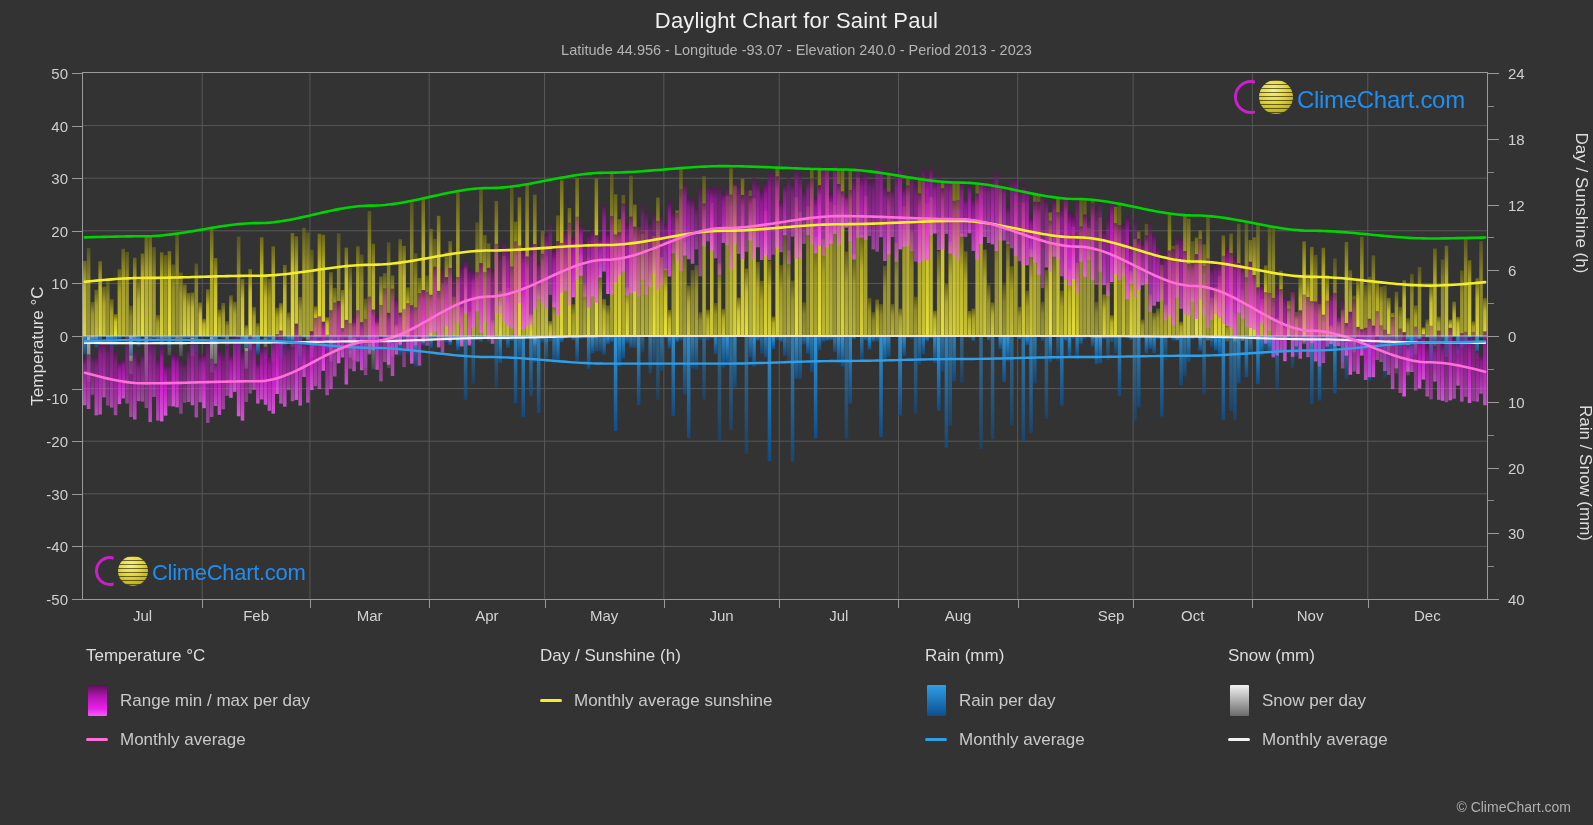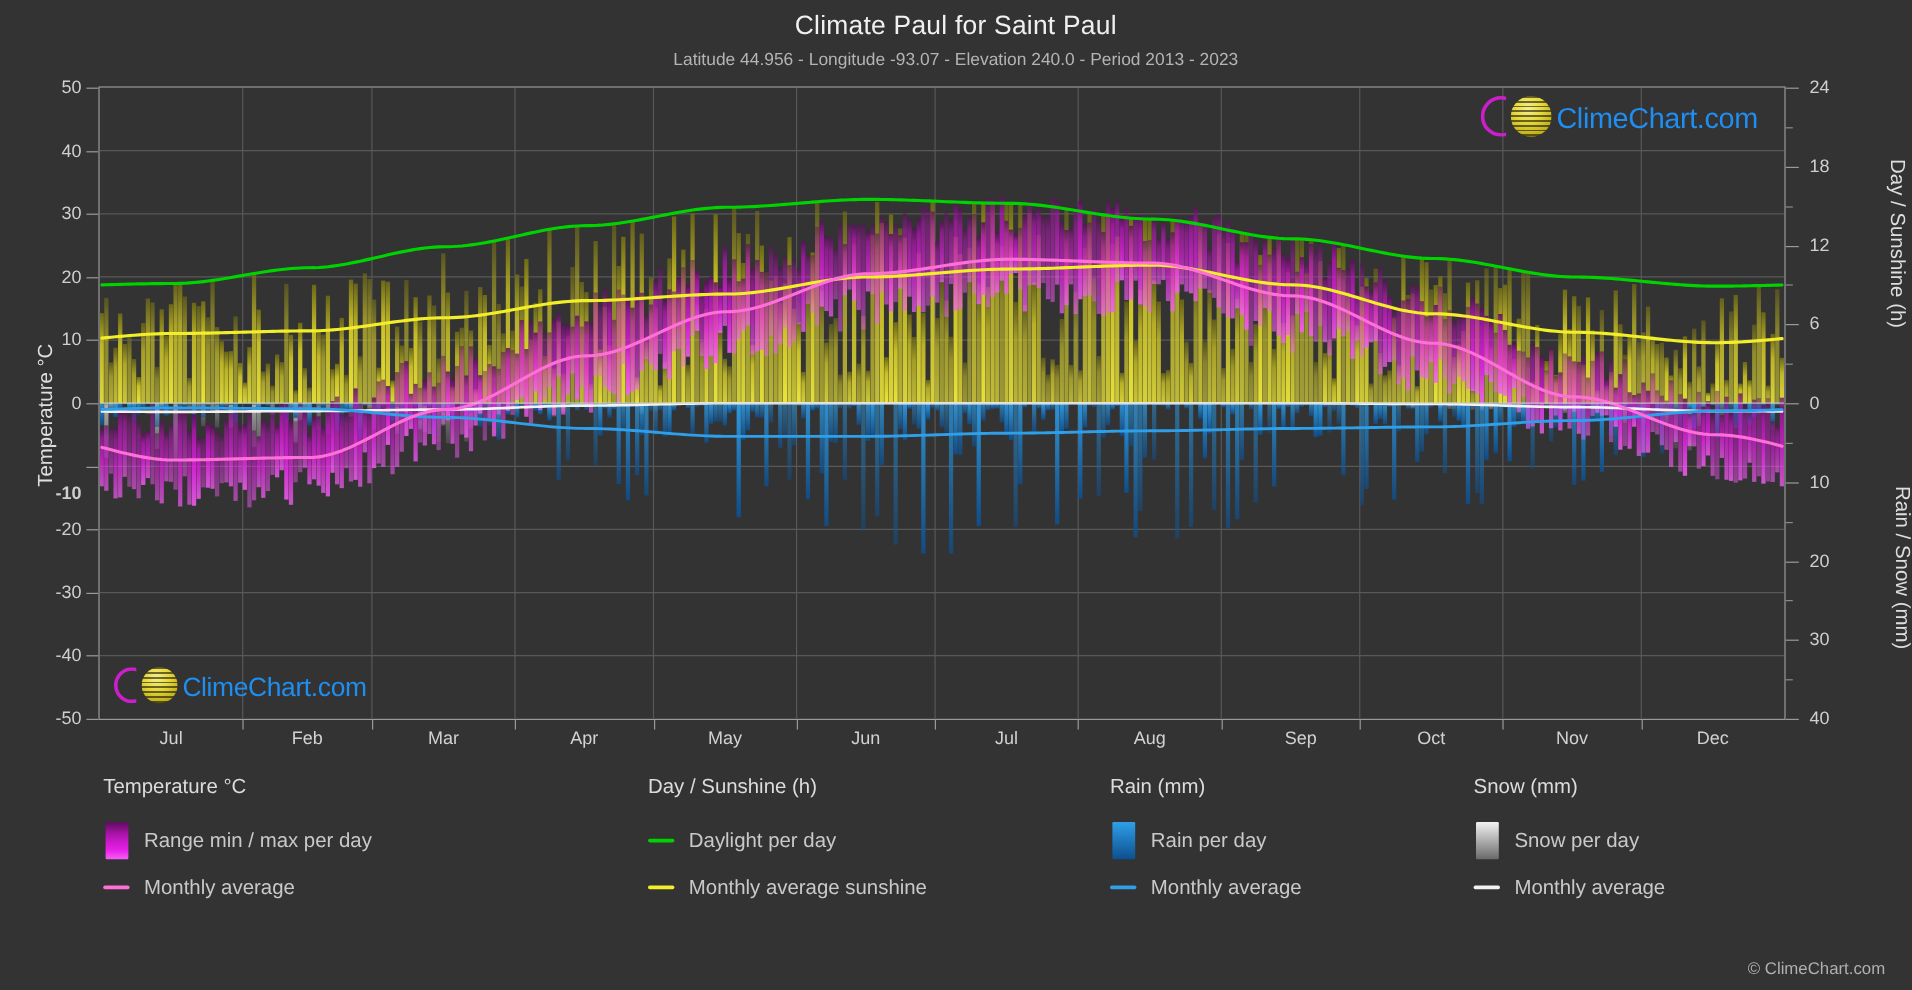--- a/index.html
+++ b/index.html
@@ -104,37 +104,37 @@
   .footer{
     position:absolute;right:22px;bottom:10px;
     font-size:14px;color:#b0b0b0;
   }
 </style>
 </head>
 <body>
 
 <div class="chart-root">
 
-  <div class="title">Climate Paul for Saint Paul</div>
+  <div class="title">Daylight Chart for Saint Paul</div>
   <div class="subtitle">Latitude 44.956 - Longitude -93.07 - Elevation 240.0 - Period 2013 - 2023</div>
 
   <div id="left-axis">
       <div class="ytick-l" style="top: 73px;">50</div>
       <div class="tickmark-l" style="top: 73px;"></div>
       <div class="ytick-l" style="top: 125.6px;">40</div>
       <div class="tickmark-l" style="top: 125.6px;"></div>
       <div class="ytick-l" style="top: 178.2px;">30</div>
       <div class="tickmark-l" style="top: 178.2px;"></div>
       <div class="ytick-l" style="top: 230.8px;">20</div>
       <div class="tickmark-l" style="top: 230.8px;"></div>
       <div class="ytick-l" style="top: 283.4px;">10</div>
       <div class="tickmark-l" style="top: 283.4px;"></div>
       <div class="ytick-l" style="top: 336px;">0</div>
       <div class="tickmark-l" style="top: 336px;"></div>
-      <div class="ytick-l" style="top: 411px; font-weight: bold;">-10</div>
+      <div class="ytick-l" style="top: 398px;">-10</div>
       <div class="tickmark-l" style="top: 388.6px;"></div>
       <div class="ytick-l" style="top: 441.2px;">-20</div>
       <div class="tickmark-l" style="top: 441.2px;"></div>
       <div class="ytick-l" style="top: 493.8px;">-30</div>
       <div class="tickmark-l" style="top: 493.8px;"></div>
       <div class="ytick-l" style="top: 546.4px;">-40</div>
       <div class="tickmark-l" style="top: 546.4px;"></div>
       <div class="ytick-l" style="top: 599px;">-50</div>
       <div class="tickmark-l" style="top: 599px;"></div>
     </div>
@@ -180,21 +180,21 @@
       <div class="xtick" style="left: 486.89px;">Apr</div>
       <div class="xtickmark" style="left: 429.192px;"></div>
       <div class="xtick" style="left: 604.211px;">May</div>
       <div class="xtickmark" style="left: 544.589px;"></div>
       <div class="xtick" style="left: 721.532px;">Jun</div>
       <div class="xtickmark" style="left: 663.833px;"></div>
       <div class="xtick" style="left: 838.852px;">Jul</div>
       <div class="xtickmark" style="left: 779.23px;"></div>
       <div class="xtick" style="left: 958.096px;">Aug</div>
       <div class="xtickmark" style="left: 898.474px;"></div>
-      <div class="xtick" style="left: 1084px;">Sep</div>
+      <div class="xtick" style="left: 1111px;">Sep</div>
       <div class="xtickmark" style="left: 1017.72px;"></div>
       <div class="xtick" style="left: 1192.74px;">Oct</div>
       <div class="xtickmark" style="left: 1133.12px;"></div>
       <div class="xtick" style="left: 1310.06px;">Nov</div>
       <div class="xtickmark" style="left: 1252.36px;"></div>
       <div class="xtick" style="left: 1427.38px;">Dec</div>
       <div class="xtickmark" style="left: 1367.76px;"></div>
     </div>
 
   <div class="plot">
@@ -1527,26 +1527,20 @@
           <span class="sw-wrap">
             <span class="sw-line" style="background: rgb(255, 111, 216);"></span>
           </span>
           <span class="lgtxt">Monthly average</span>
         </div>
       </div>
       <div class="lgcol" style="left: 540px;">
         <div class="lghead">Day / Sunshine (h)</div>
         <div class="lgrow">
           <span class="sw-wrap">
-            <span class="sw-line" style="background: rgb(0, 212, 0);"></span>
-          </span>
-          <span class="lgtxt">Daylight per day</span>
-        </div>
-        <div class="lgrow">
-          <span class="sw-wrap">
             <span class="sw-line" style="background: rgb(242, 239, 42);"></span>
           </span>
           <span class="lgtxt">Monthly average sunshine</span>
         </div>
       </div>
       <div class="lgcol" style="left: 925px;">
         <div class="lghead">Rain (mm)</div>
         <div class="lgrow">
           <span class="sw-wrap">
             <span class="sw-grad" style="background: linear-gradient(rgb(47, 159, 232), rgb(13, 79, 143));"></span>

